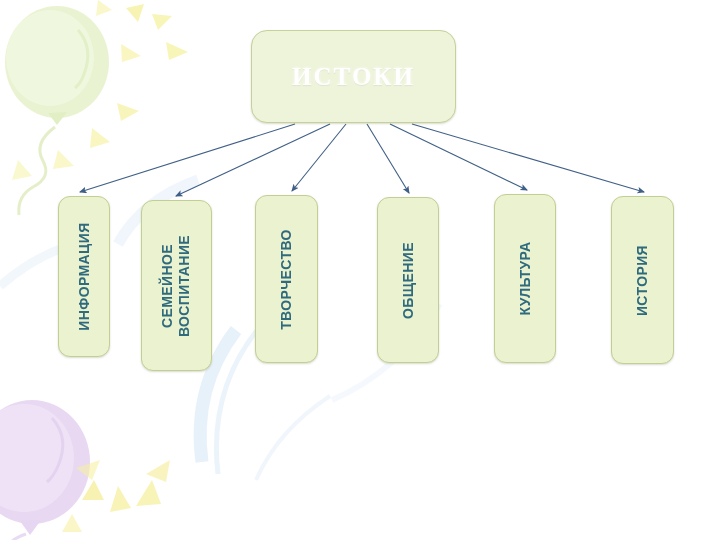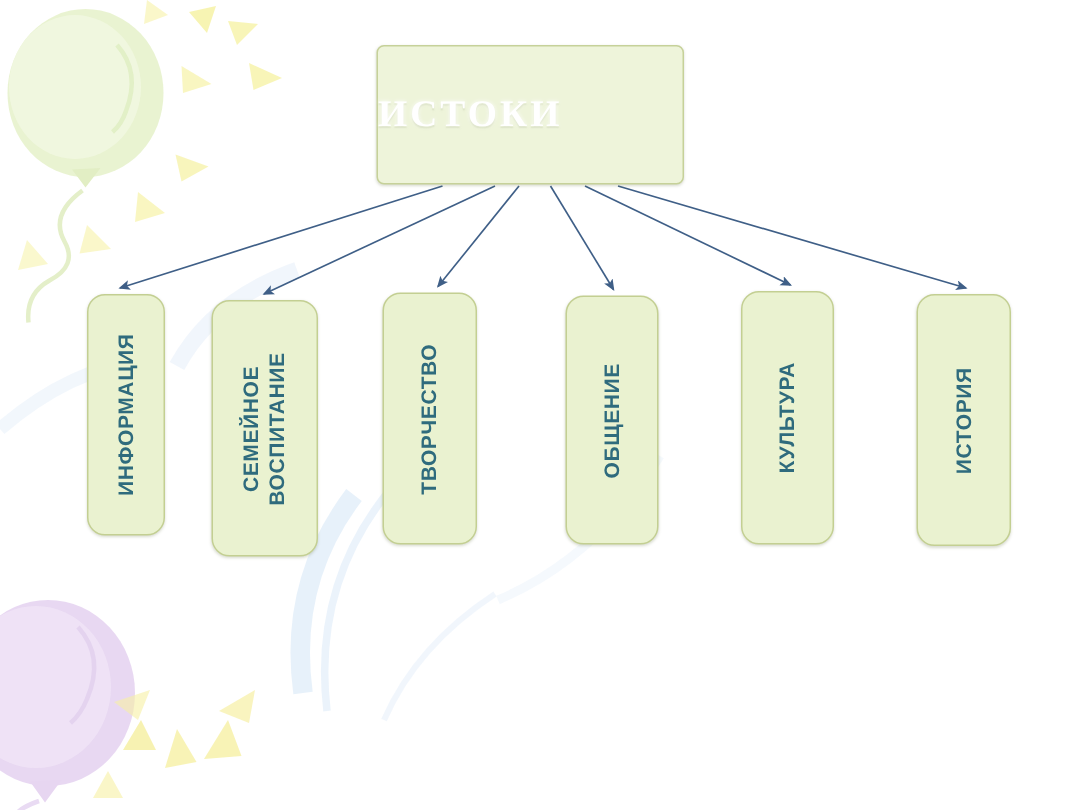--- a/index.html
+++ b/index.html
@@ -39,24 +39,24 @@
     box-sizing: border-box;
     background: #eaf2d0;
     border: 1px solid #c3cf92;
     border-radius: 12px;
     box-shadow: 0 1px 2px rgba(120,130,90,0.28);
   }
 
   .node-root {
     background: #eef4da;
     border: 1px solid #c6d199;
-    border-radius: 5px;
+    border-radius: 16px;
     display: flex;
     align-items: center;
-    justify-content: flex-start;
+    justify-content: center;
   }
   .root-label {
     font-family: "Liberation Serif", serif;
     font-weight: bold;
     font-size: 25px;
     letter-spacing: 2px;
     color: #ffffff;
     text-shadow: 0 0 3px rgba(255,255,255,0.9),
                  0 1px 1px rgba(190,200,160,0.55);
     white-space: nowrap;

